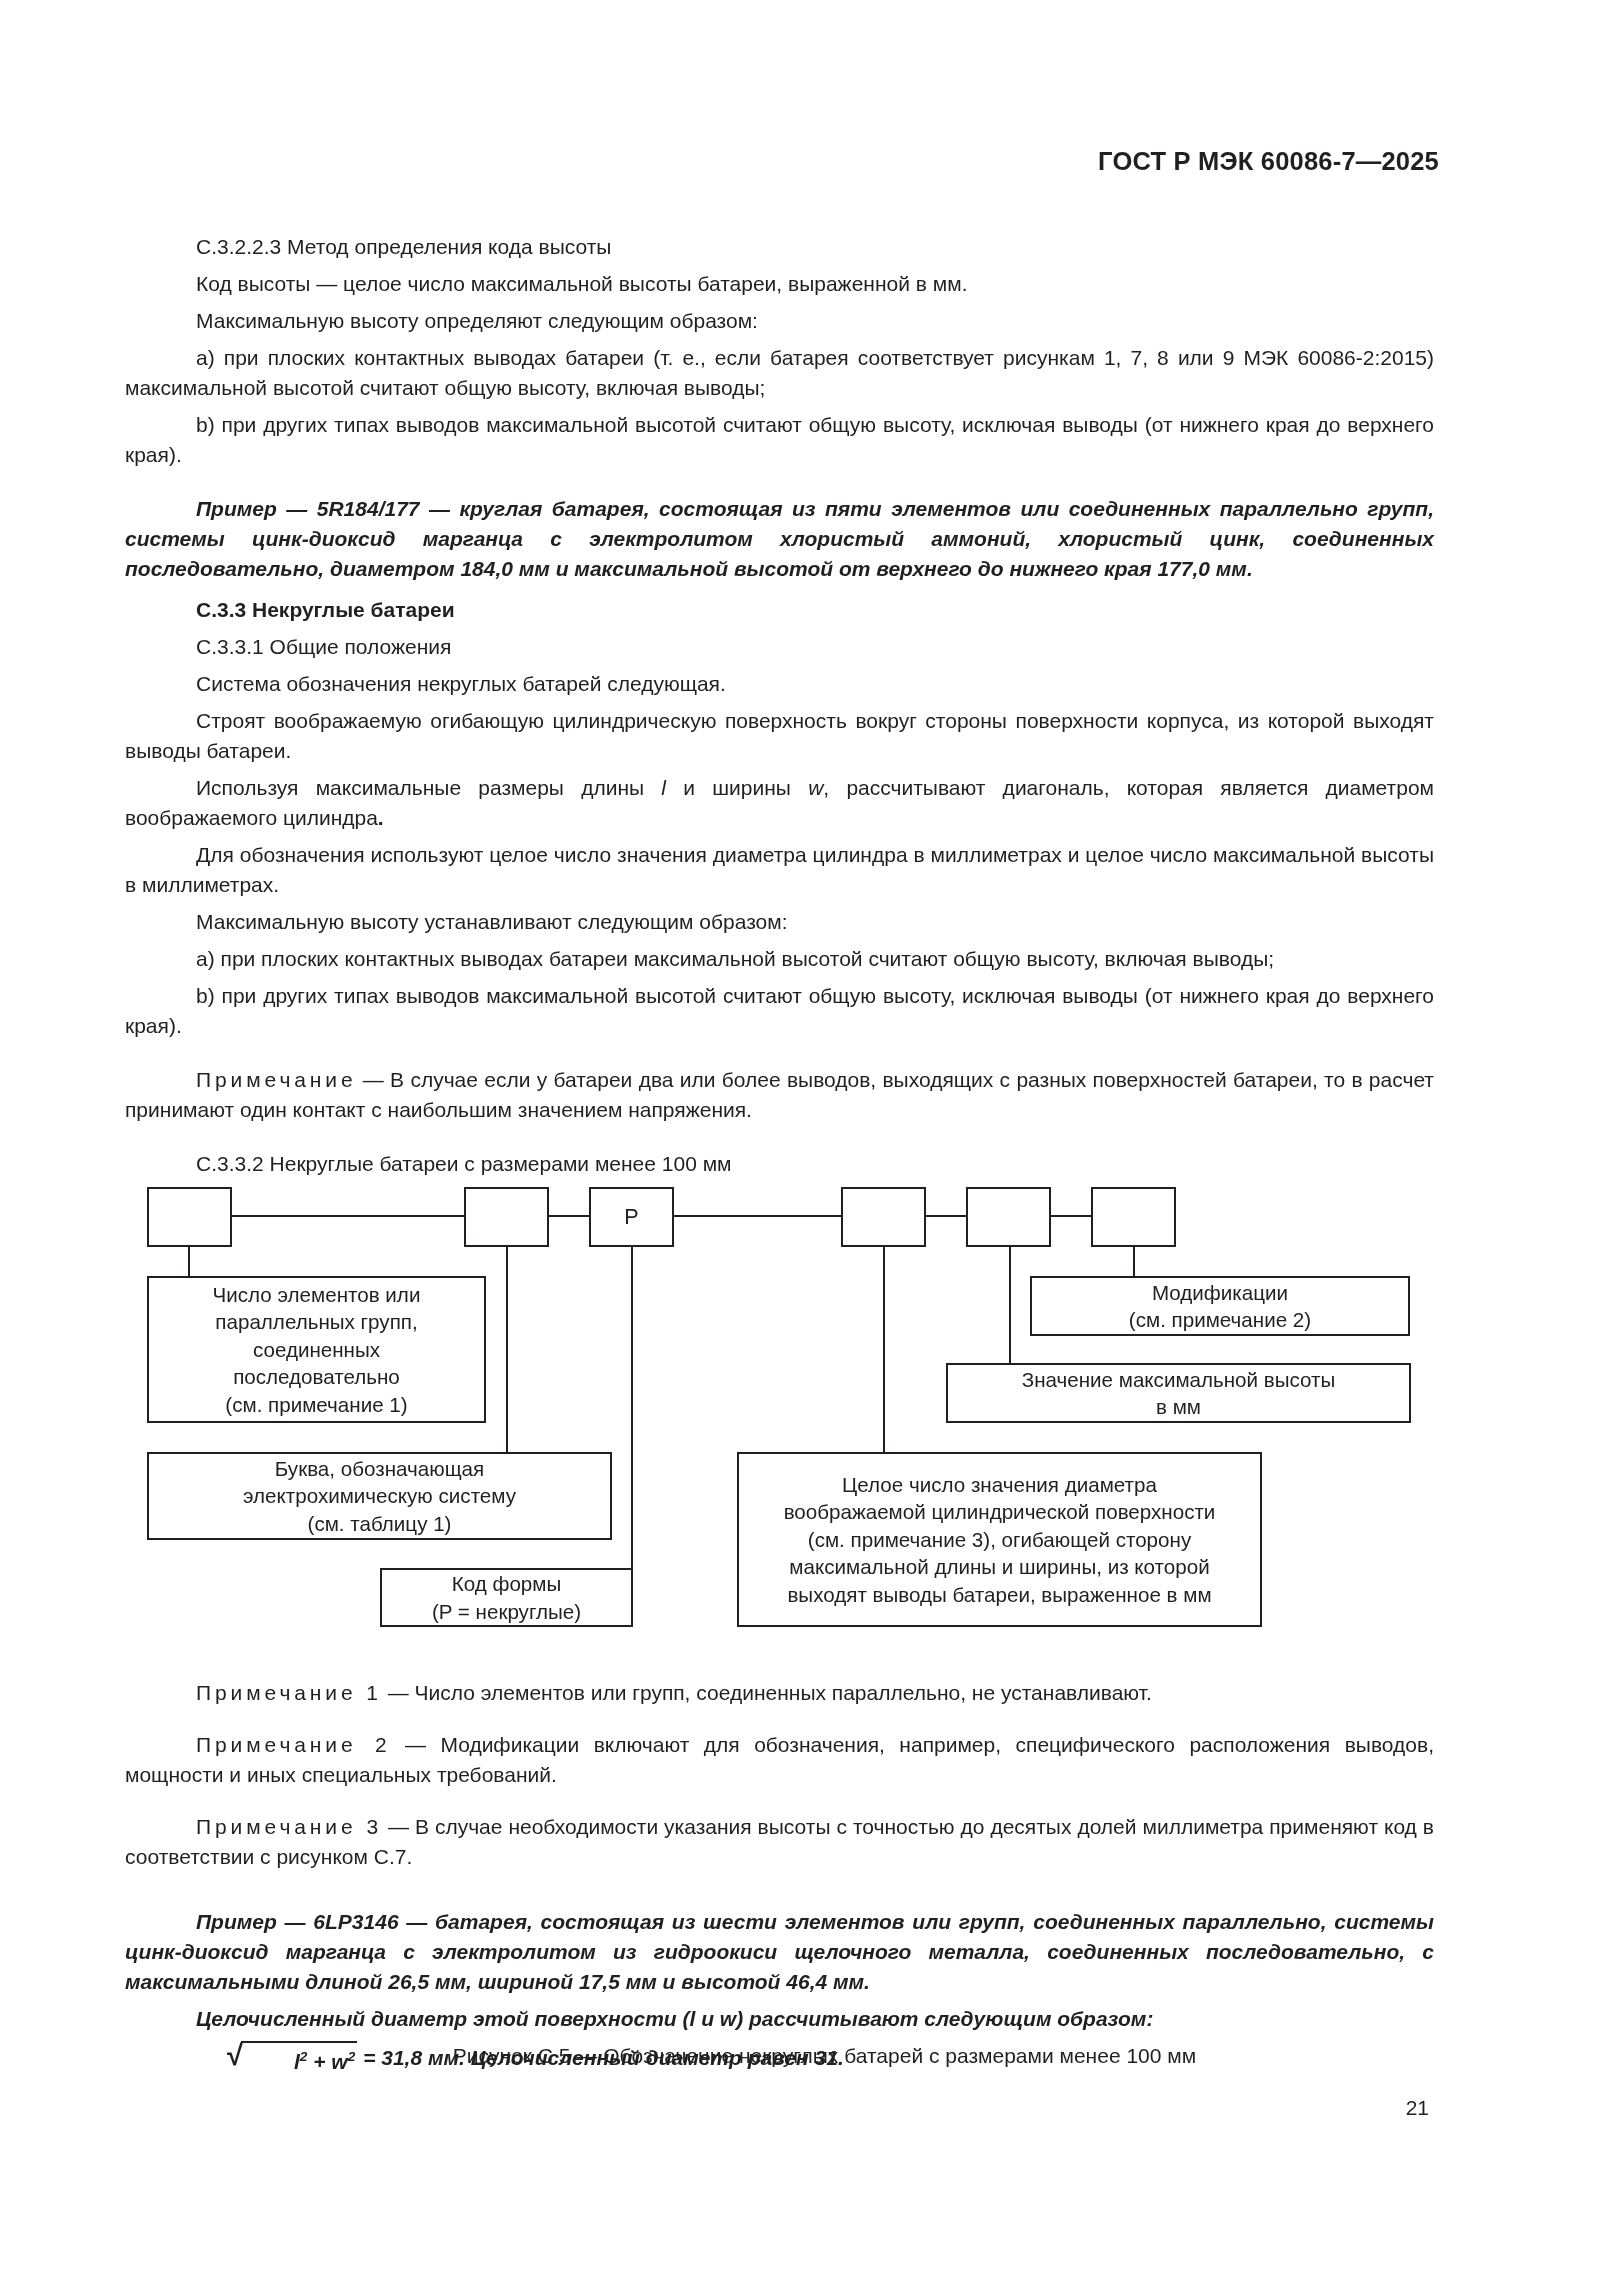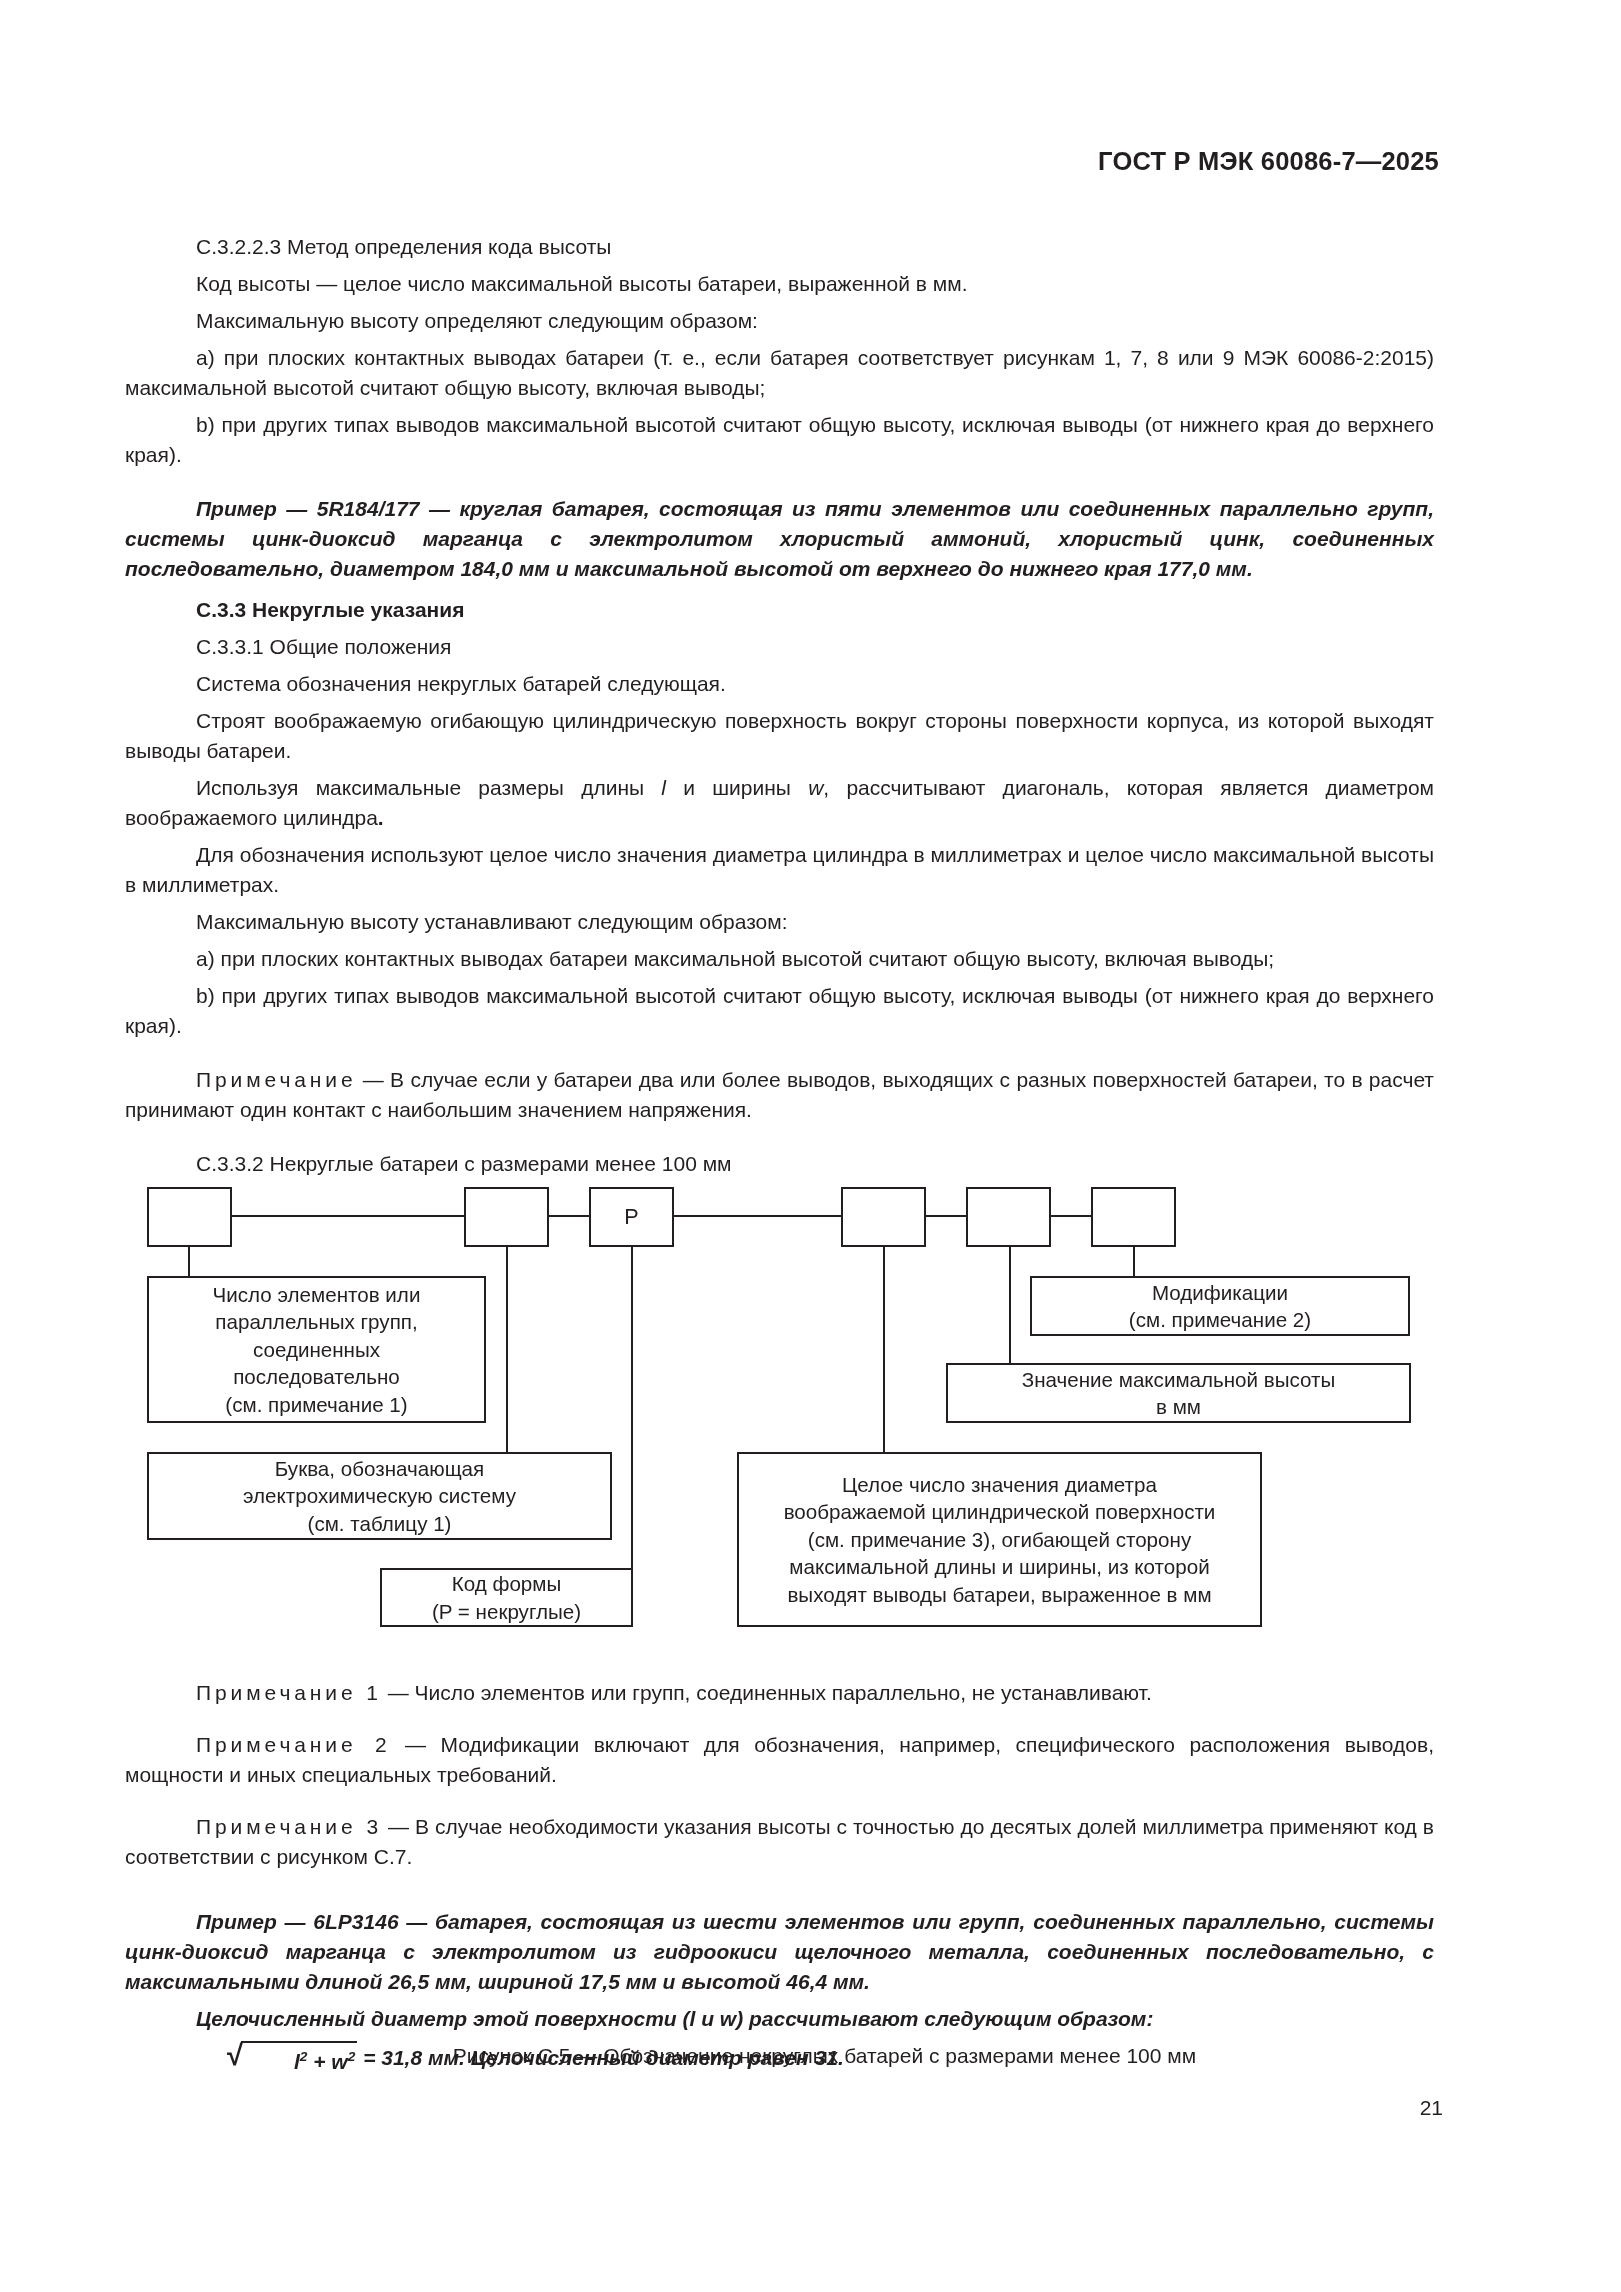--- a/index.html
+++ b/index.html
@@ -8,21 +8,21 @@
   .hdr { position: absolute; top: 147px; right: 182px; font-weight: bold; font-size: 25.5px; letter-spacing: 0.2px; }
   .txt { position: absolute; left: 118px; width: 1323px; font-size: 21px; line-height: 30px;
          transform-origin: 0 0; }
   .p { margin: 7px; text-indent: 71px; text-align: justify; }
   .p.last { text-align-last: left; }
   .gap { height: 9.8px; }
   .bi { font-style: italic; font-weight: bold; }
   .b { font-weight: bold; }
   .sp { letter-spacing: 3.9px; }
   .caption { position: absolute; top: 2044px; left: 0; width: 1621px; text-align: center; font-size: 21px; padding-left: 14px; }
-  .pagenum { position: absolute; top: 2096px; right: 178px; font-size: 21px; margin-left: 36px; }
+  .pagenum { position: absolute; top: 2096px; right: 192px; font-size: 21px; margin-left: 36px; }
 
   .dg { position: absolute; left: 0; top: 0; width: 1621px; height: 2293px; pointer-events: none; }
   .dg * { pointer-events: auto; }
   .cbox { position: absolute; border: 2.5px solid #231f20; box-sizing: border-box; background: #fff;
           display: flex; align-items: center; justify-content: center; font-size: 21.6px; }
   .lbox { position: absolute; border: 2.5px solid #231f20; box-sizing: border-box; background: #fff;
           display: flex; flex-direction: column; align-items: center; justify-content: center;
           font-size: 20.6px; line-height: 27.4px; text-align: center; padding: 0 15px; }
   .hl { position: absolute; height: 2px; background: #231f20; }
   .vl { position: absolute; width: 2px; background: #231f20; }
@@ -41,21 +41,21 @@
   <p class="p">С.3.2.2.3  Метод определения кода высоты</p>
   <p class="p">Код высоты — целое число максимальной высоты батареи, выраженной в мм.</p>
   <p class="p">Максимальную высоту определяют следующим образом:</p>
   <p class="p last">a) при плоских контактных выводах батареи (т. е., если батарея соответствует рисункам 1, 7, 8 или 9 МЭК 60086-2:2015) максимальной высотой считают общую высоту, включая выводы;</p>
   <p class="p last">b) при других типах выводов максимальной высотой считают общую высоту, исключая выводы (от нижнего края до верхнего края).</p>
   <div class="gap"></div>
   <p class="p last bi">Пример — 5R184/177 — круглая батарея, состоящая из пяти элементов или соединенных параллельно групп, системы цинк-диоксид марганца с электролитом хлористый аммоний, хлористый цинк, соединенных последовательно, диаметром 184,0 мм и максимальной высотой от верхнего до нижнего края 177,0 мм.</p>
 </div>
 
 <div class="txt" style="top:588px;">
-  <p class="p b">С.3.3  Некруглые указания</p>
+  <p class="p b">С.3.3  Некруглые батареи</p>
   <p class="p">С.3.3.1  Общие положения</p>
   <p class="p">Система обозначения некруглых батарей следующая.</p>
   <p class="p last">Строят воображаемую огибающую цилиндрическую поверхность вокруг стороны поверхности корпуса, из которой выходят выводы батареи.</p>
   <p class="p last"><span>Используя максимальные размеры длины </span><i>l</i><span> и ширины </span><i>w</i><span>, рассчитывают диагональ, которая является диаметром воображаемого цилиндра</span><b>.</b></p>
   <p class="p last">Для обозначения используют целое число значения диаметра цилиндра в миллиметрах и целое число максимальной высоты в миллиметрах.</p>
   <p class="p">Максимальную высоту устанавливают следующим образом:</p>
   <p class="p">a) при плоских контактных выводах батареи максимальной высотой считают общую высоту, включая выводы;</p>
   <p class="p last">b) при других типах выводов максимальной высотой считают общую высоту, исключая выводы (от нижнего края до верхнего края).</p>
   <div class="gap"></div>
   <p class="p last"><span class="sp">Примечание</span><span> — В случае если у батареи два или более выводов, выходящих с разных поверхностей батареи, то в расчет принимают один контакт с наибольшим значением напряжения.</span></p>

